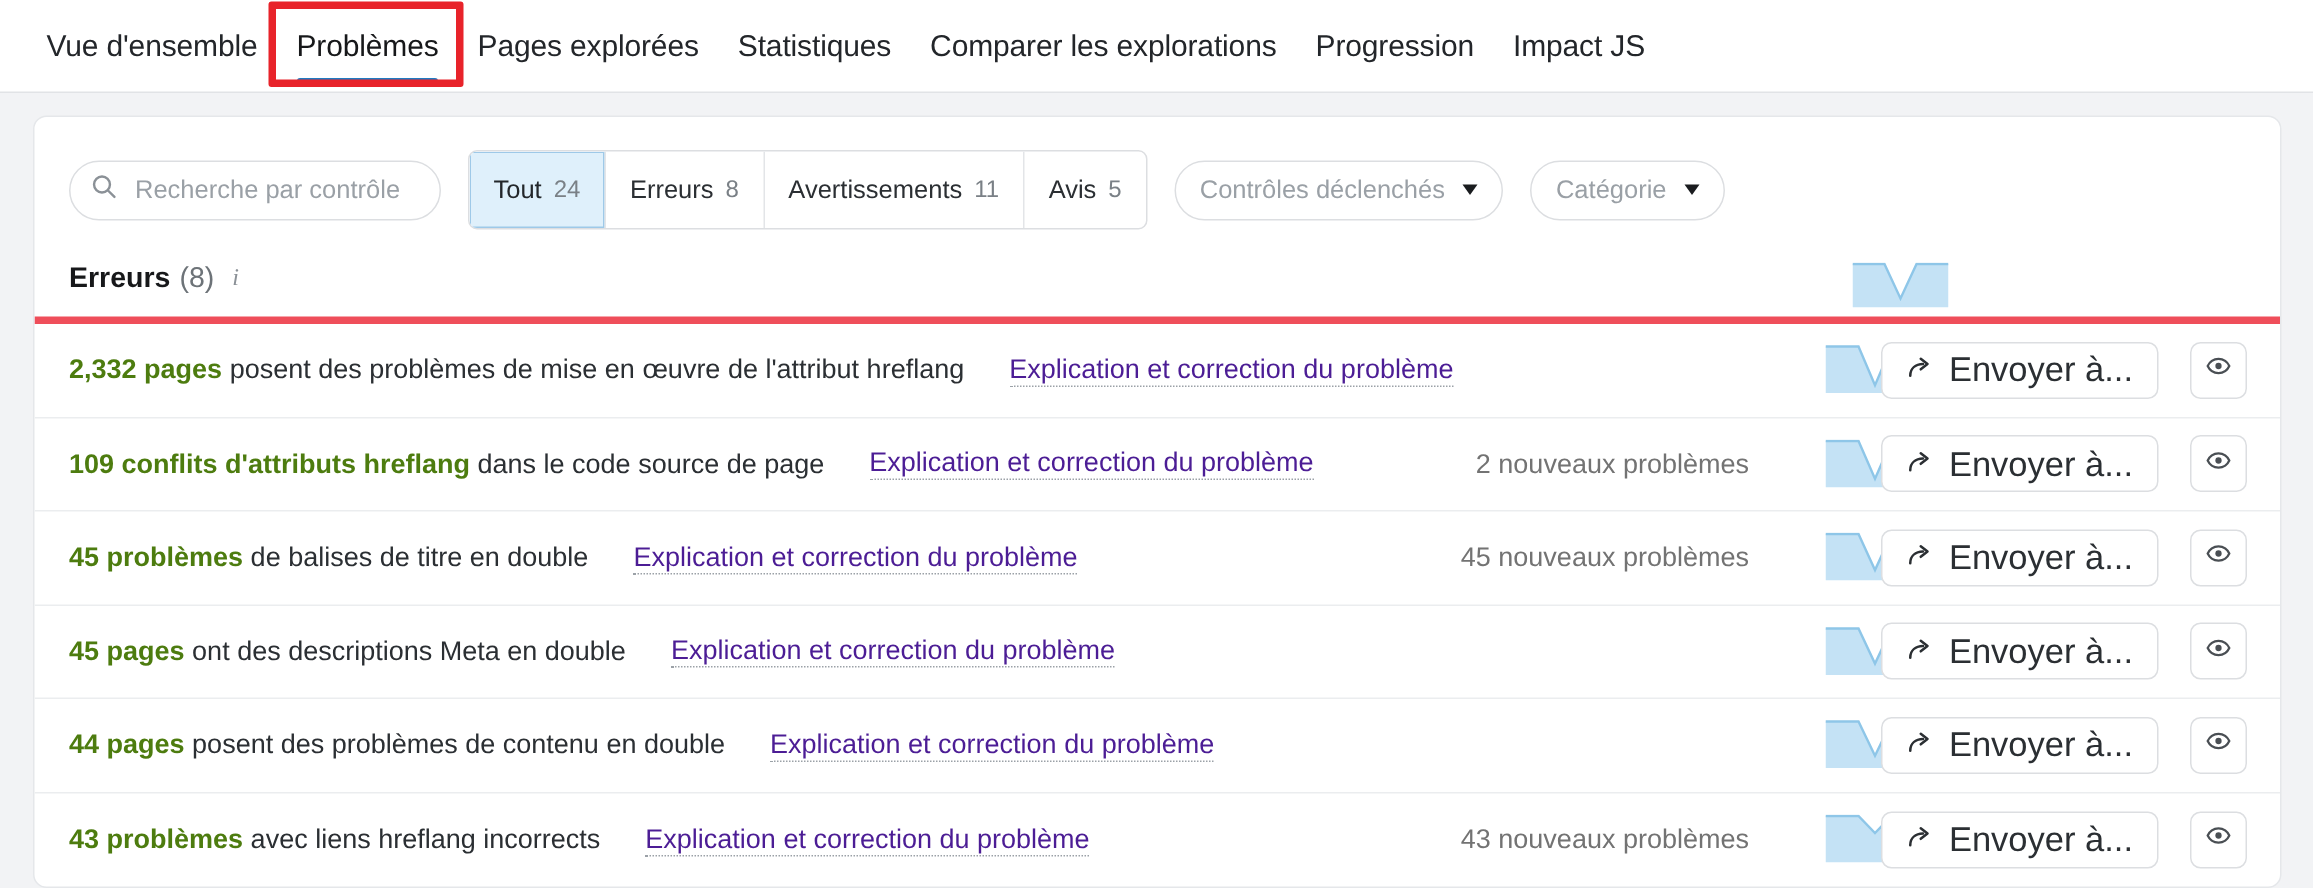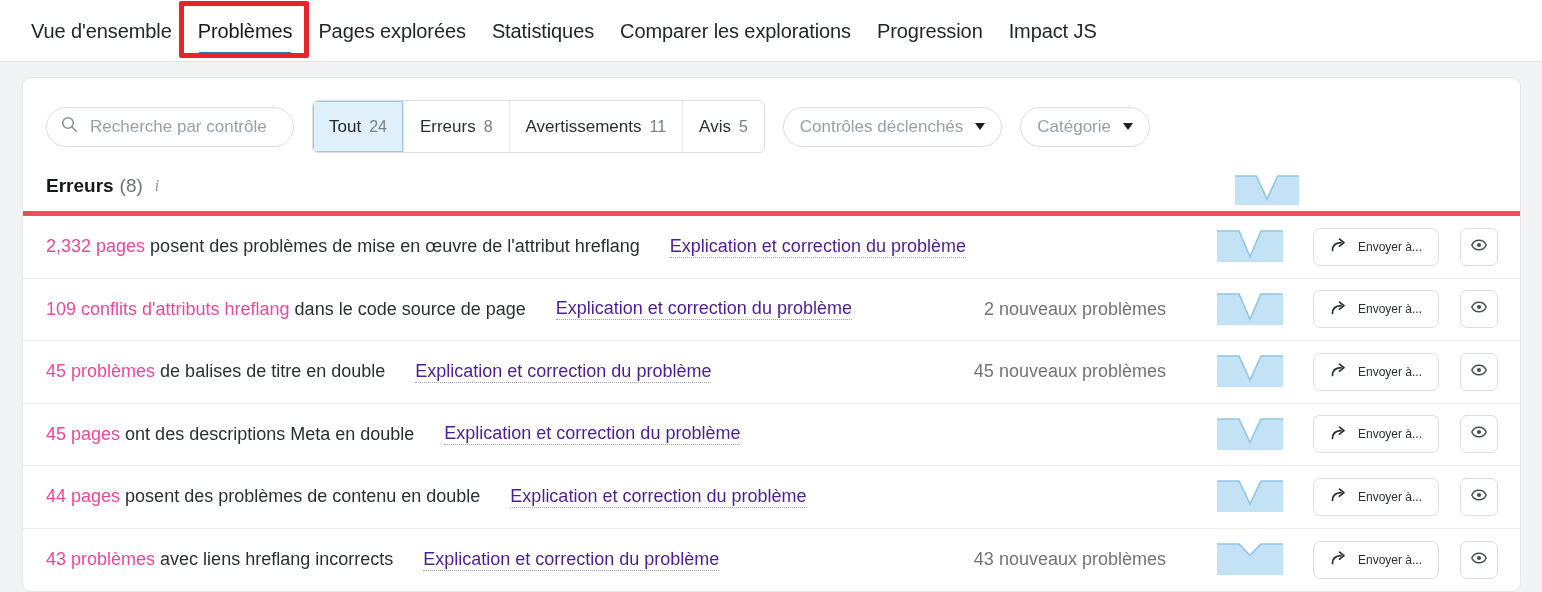--- a/index.html
+++ b/index.html
@@ -188,22 +188,23 @@
     padding: 0 23px 0 23px;
     position: relative;
   }
   .row:last-child { border-bottom: 0; }
   .row-text {
     font-size: 18px;
     color: #2b2f33;
     white-space: nowrap;
   }
   .lnk {
-    color: #ec4899;
-    cursor: pointer;
+    color: #4d7c0f;
+    cursor: pointer;
+    font-weight: bold;
   }
   .explain {
     font-size: 18px;
     color: #4c1d95;
     border-bottom: 1px dotted #9ba1a7;
     cursor: pointer;
     margin-left: 30px;
     white-space: nowrap;
   }
   .newissues {
@@ -221,21 +222,21 @@
     position: absolute;
     right: 81px;
     display: flex;
     align-items: center;
     gap: 10px;
     height: 38px;
     padding: 0 16px;
     border: 1px solid #dcdee1;
     border-radius: 7px;
     background: #fff;
-    font-size: 12px;
+    font-size: 23px;
     color: #2b2f33;
     cursor: pointer;
     white-space: nowrap;
     justify-content: flex-end;
   }
   .eye-btn {
     position: absolute;
     right: 22px;
     width: 38px; height: 38px;
     border: 1px solid #dcdee1;

